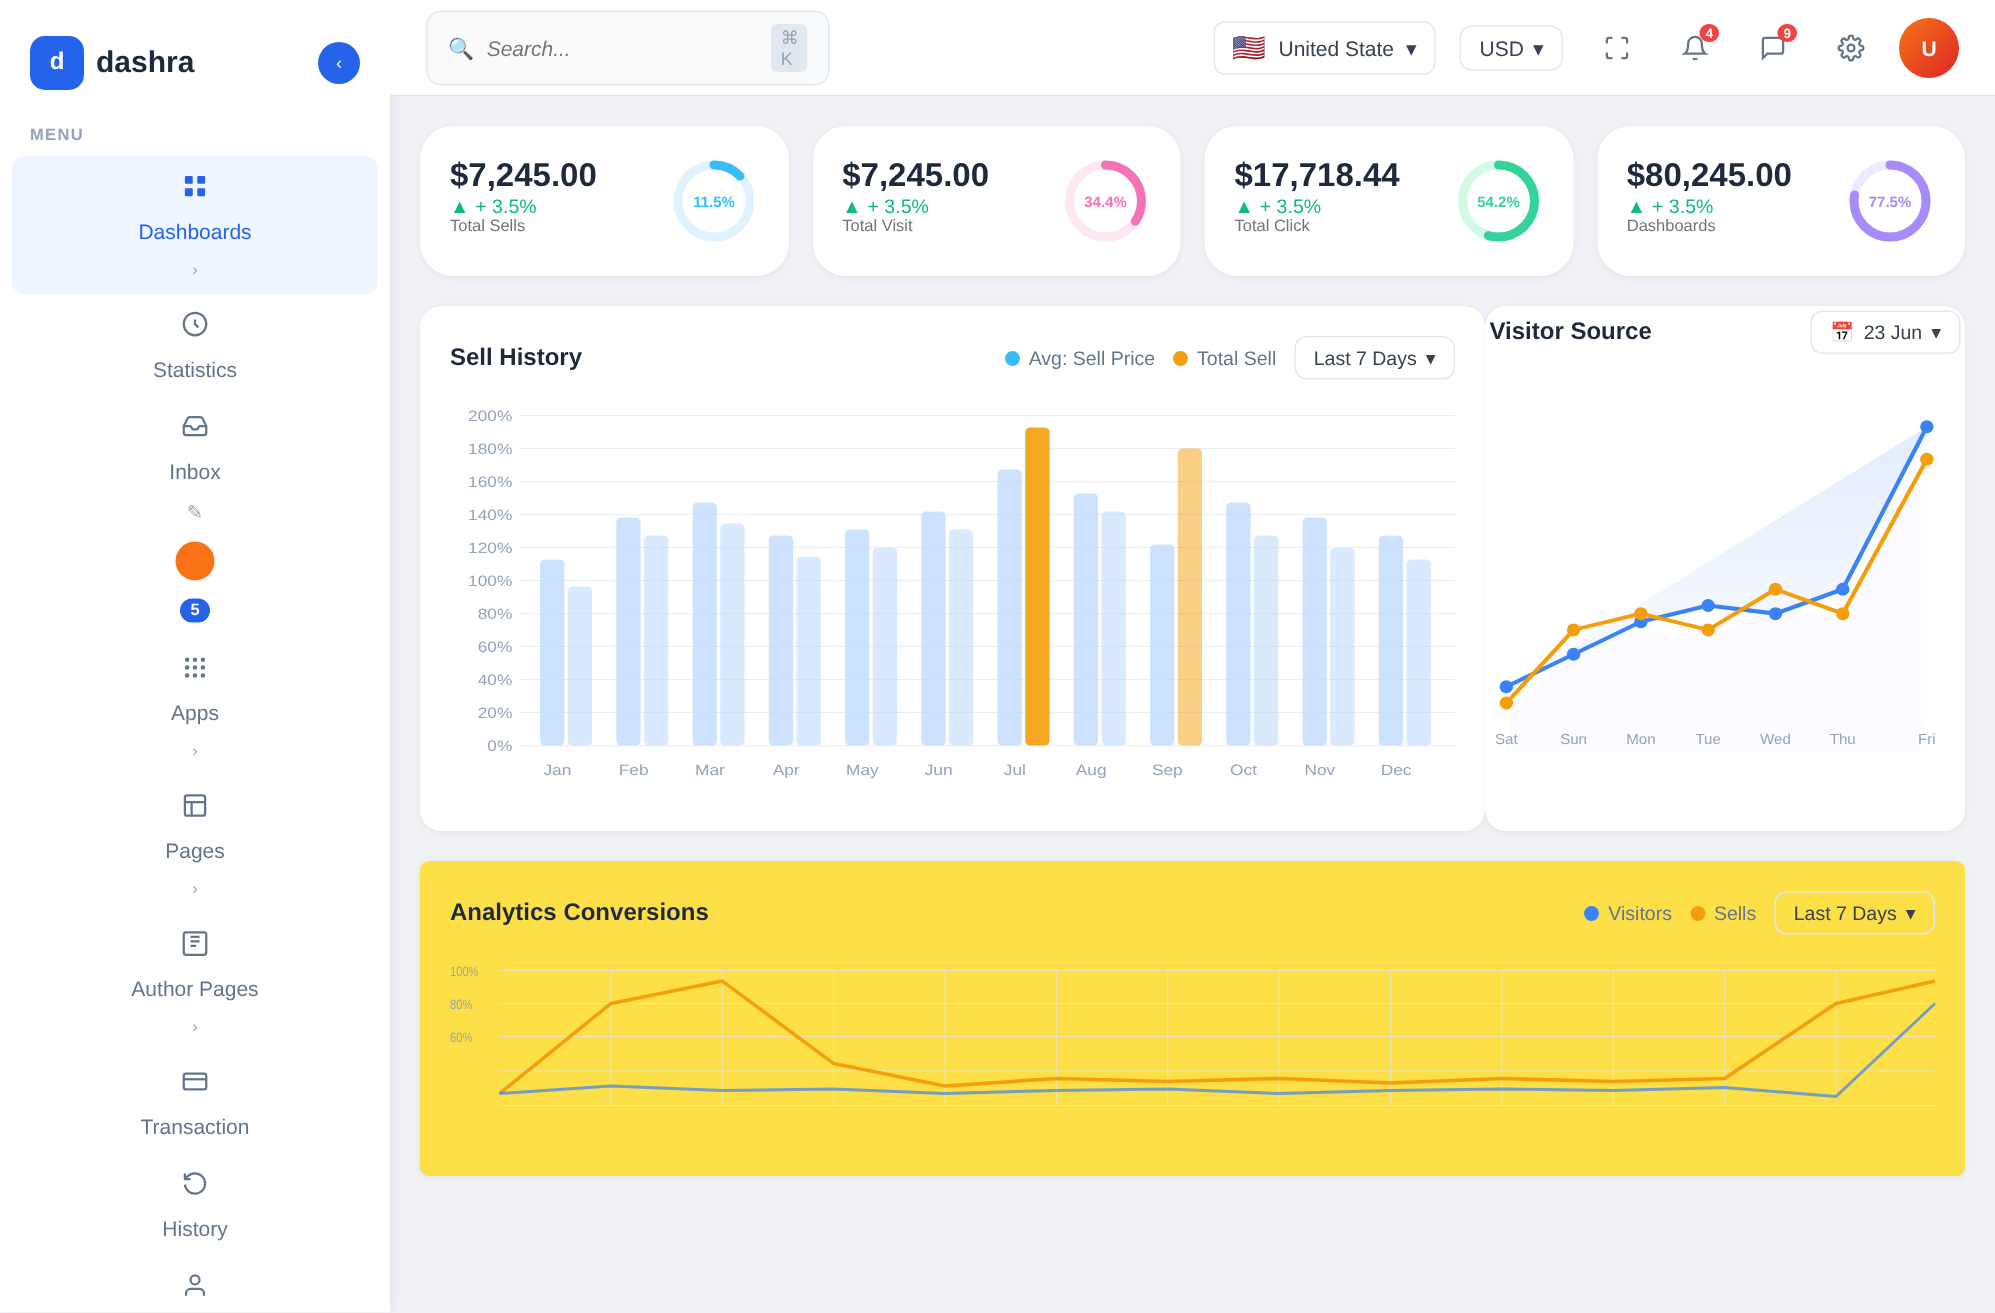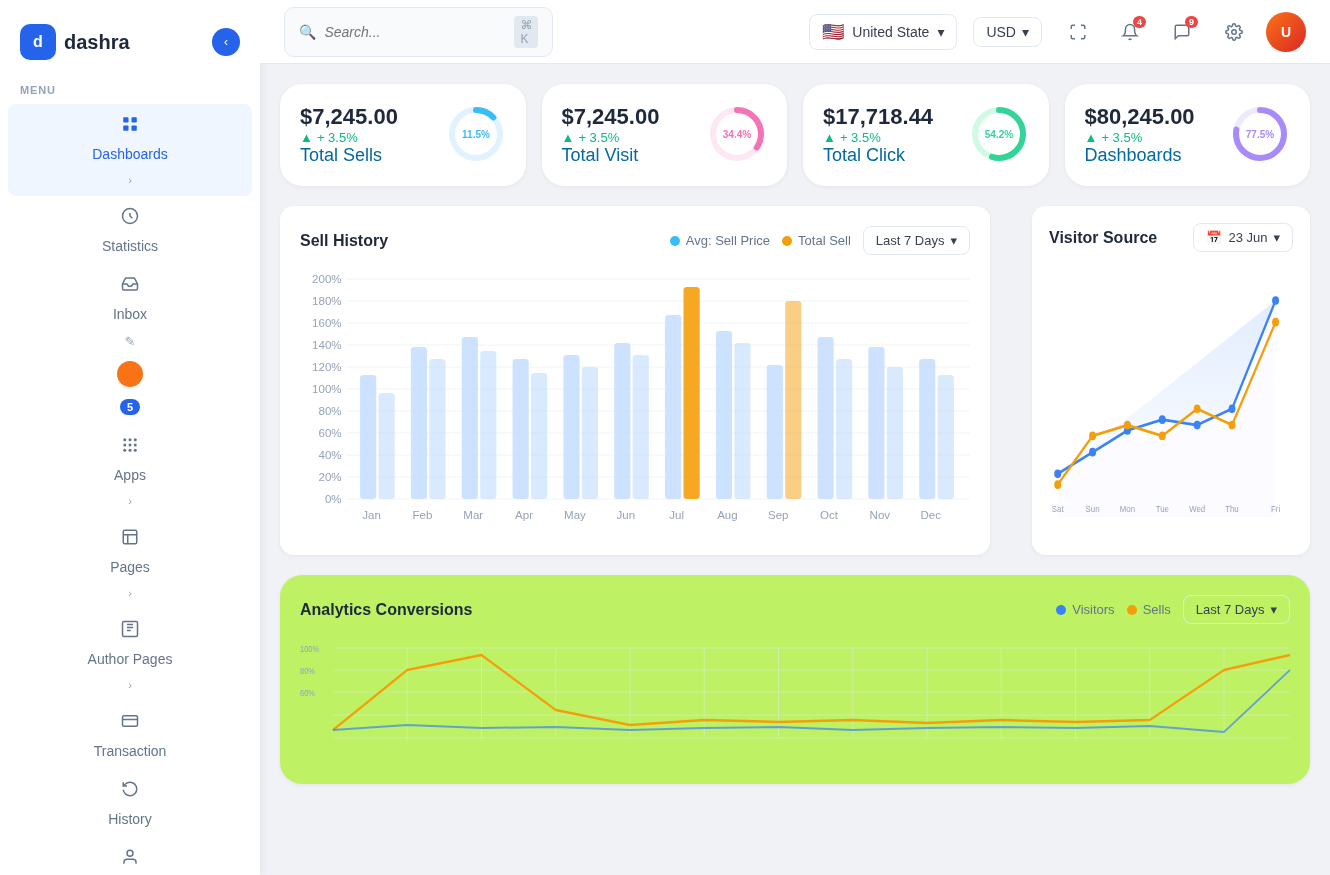--- a/index.html
+++ b/index.html
@@ -42,36 +42,36 @@
 
     
     .content { flex: 1; overflow-y: auto; padding: 20px; }
 
     
     .stat-cards { display: grid; grid-template-columns: repeat(4, 1fr); gap: 16px; margin-bottom: 20px; }
     .stat-card { background: #fff; border-radius: 22px; padding: 20px; display: flex; flex-direction: column; gap: 6px; box-shadow: 0 1px 4px rgba(0,0,0,0.06); }
     .stat-value { font-size: 22px; font-weight: 700; color: #1e293b; }
     .stat-change { display: flex; align-items: center; gap: 4px; font-size: 13px; }
     .stat-change.up { color: #10b981; }
-    .stat-label { font-size: 18px; color: #0369a1; }
+    .stat-label { font-size: 11px; color: #737373; }
 
     
     .charts-row { display: grid; grid-template-columns: 1fr 320px; margin-bottom: 20px; }
     .chart-card { background: #fff; border-radius: 14px; padding: 20px; box-shadow: 0 1px 4px rgba(0,0,0,0.06); }
     .chart-header { display: flex; align-items: center; gap: 12px; margin-bottom: 16px; }
     .chart-title { font-size: 16px; font-weight: 700; color: #1e293b; flex: 1; }
     .legend-item { display: flex; align-items: center; gap: 6px; font-size: 13px; color: #64748b; }
     .legend-dot { width: 10px; height: 10px; border-radius: 50%; }
     .date-filter { display: flex; align-items: center; gap: 6px; padding: 6px 12px; border: 1px solid #e2e8f0; border-radius: 8px; cursor: pointer; font-size: 13px; color: #374151; }
 
     
-    .visitor-chart { background: #fff; border-radius: 14px; padding: 17px; box-shadow: 0 1px 4px rgba(0,0,0,0.06); margin-left: 42px; }
-
-    
-    .analytics-card { background: #bef264; border-radius: 22px; padding: 20px; box-shadow: 0 1px 4px rgba(0,0,0,0.06); }
+    .visitor-chart { background: #fff; border-radius: 14px; padding: 3px; box-shadow: 0 1px 4px rgba(0,0,0,0.06); }
+
+    
+    .analytics-card { background: #fde047; border-radius: 6px; padding: 20px; box-shadow: 0 1px 4px rgba(0,0,0,0.06); }
 
     
     svg { overflow: visible; }
   </style>
 </head>
 <body>
 
 <aside class="sidebar">
   <div class="sidebar-logo">
     <div class="logo-icon">

